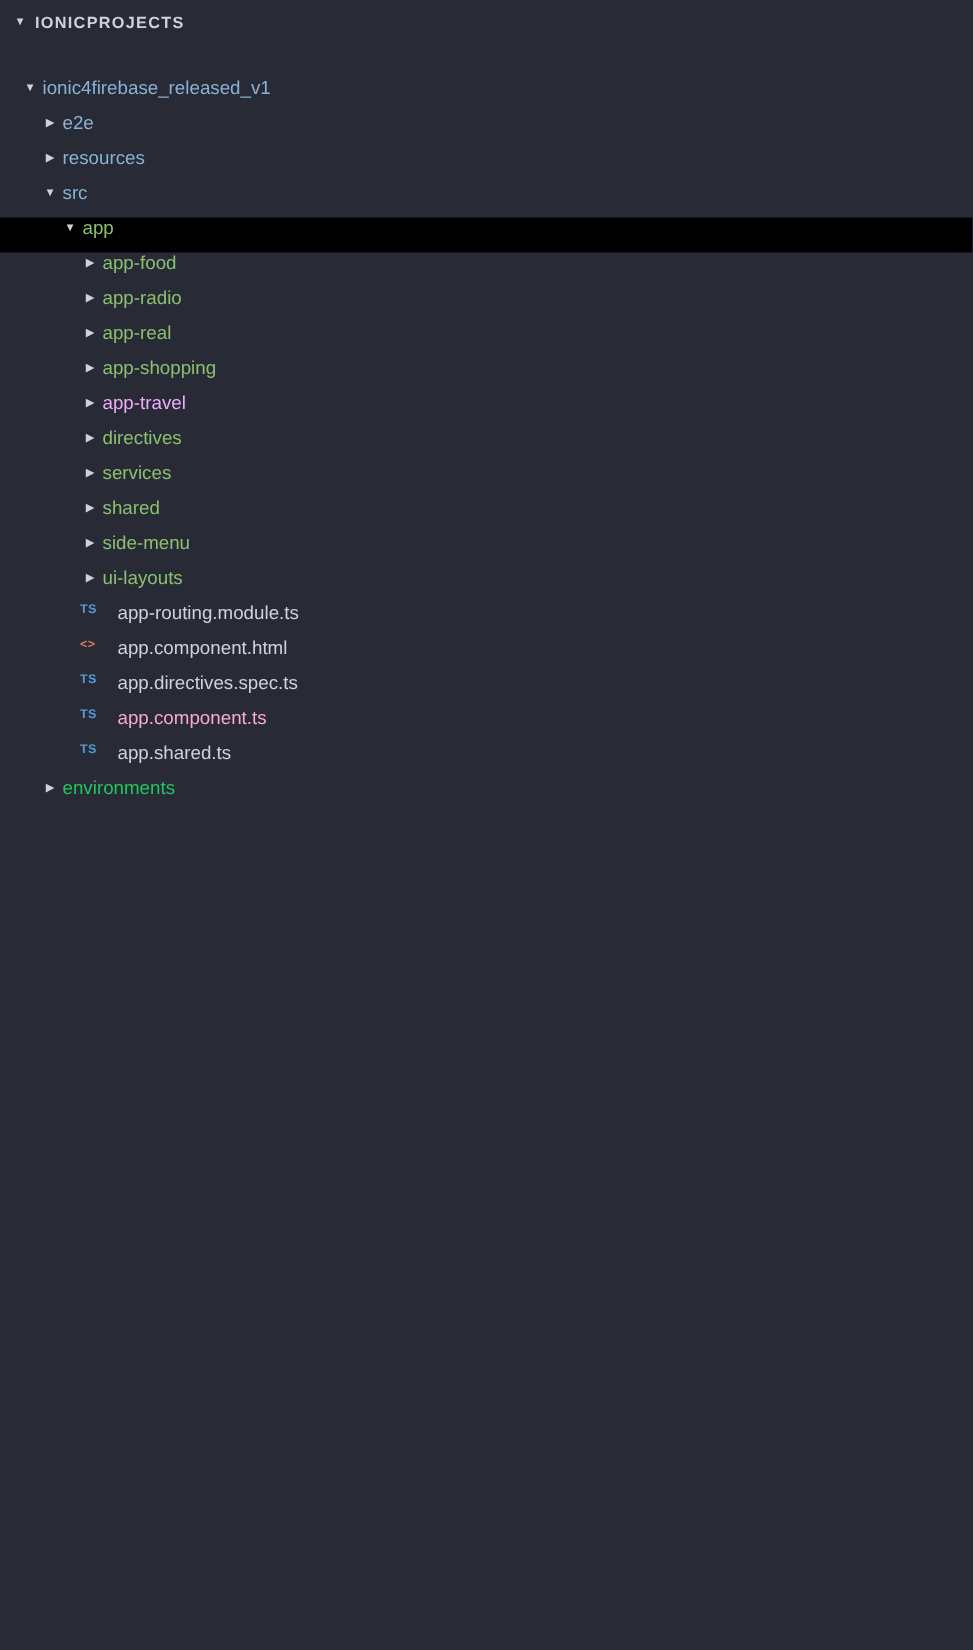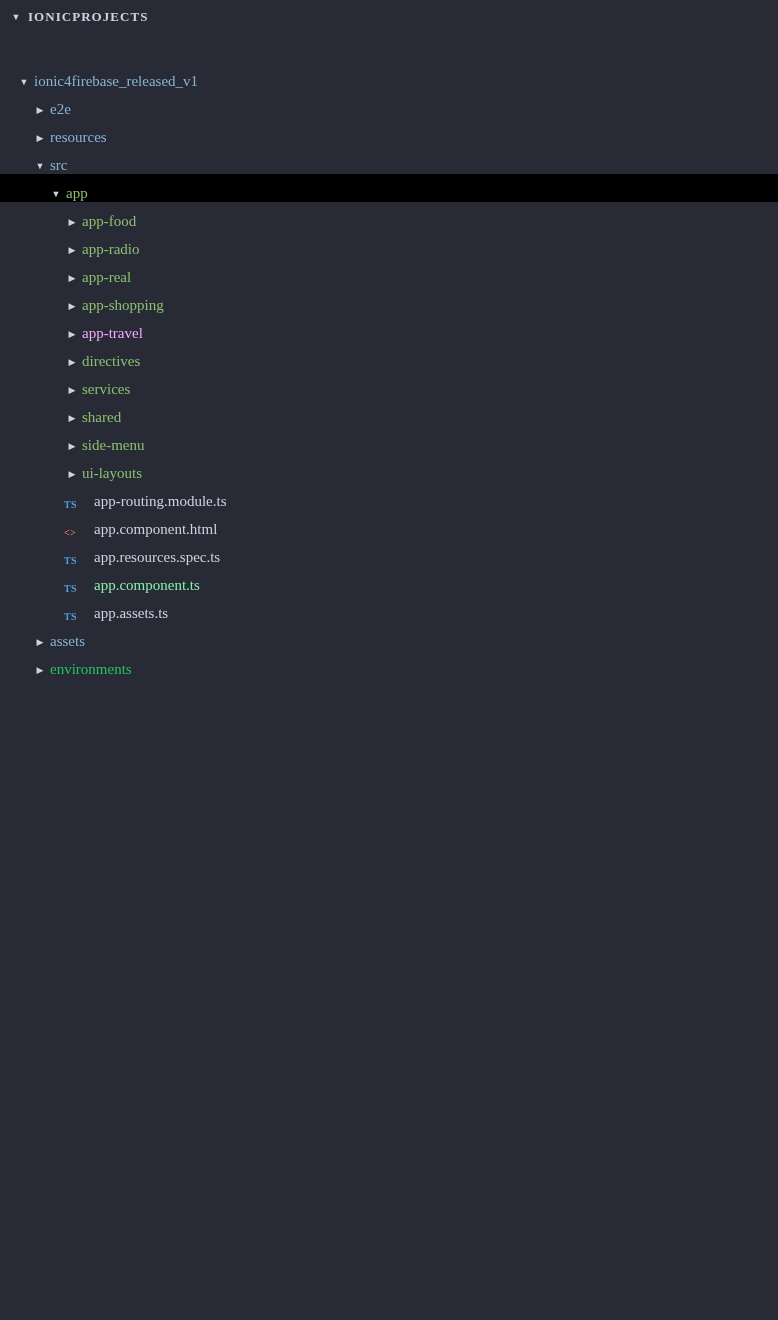--- a/index.html
+++ b/index.html
@@ -14,26 +14,25 @@
       background-color: #282a36;
       font-family: 'Segoe UI', 'SF Pro Display', -apple-system, BlinkMacSystemFont, sans-serif;
       font-size: 15px;
       color: #cdd3de;
       overflow-x: hidden;
     }
 
     .tree-container {
       padding: 0;
       user-select: none;
-      font-family: Liberation Serif, serif;
     }
 
     .tree-item {
       display: flex;
-      align-items: flex-end;
+      align-items: flex-start;
       height: 28px;
       cursor: pointer;
       white-space: nowrap;
     }
 
     .tree-item.selected {
       background-color: #000000;
     }
 
     .tree-item .indent {
@@ -227,40 +226,35 @@
       <span class="badge-area">
         <span class="badge-html">&lt;&gt;</span>
       </span>
       <span class="item-label" style="color:#cdd3de;">app.component.html</span>
     </div>
       <div class="tree-item">
       <span class="indent" style="width:64px;"></span>
       <span class="badge-area">
         <span class="badge-ts">TS</span>
       </span>
-      <span class="item-label" style="color:#cdd3de;">app.resources.spec.ts</span>
-    </div>
-      <div class="tree-item">
-      <span class="indent" style="width:64px;"></span>
-      <span class="badge-area">
-        <span class="badge-ts">TS</span>
-      </span>
-      <span class="item-label" style="color:#86efac;">app.component.ts</span>
-    </div>
-      <div class="tree-item">
-      <span class="indent" style="width:64px;"></span>
-      <span class="badge-area">
-        <span class="badge-ts">TS</span>
-      </span>
-      <span class="item-label" style="color:#cdd3de;">app.assets.ts</span>
-    </div>
-      <div class="tree-item">
-      <span class="indent" style="width:32px;"></span>
-      <span class="arrow closed"></span>
-      <span class="item-label" style="color:#89b3d4">assets</span>
+      <span class="item-label" style="color:#cdd3de;">app.directives.spec.ts</span>
+    </div>
+      <div class="tree-item">
+      <span class="indent" style="width:64px;"></span>
+      <span class="badge-area">
+        <span class="badge-ts">TS</span>
+      </span>
+      <span class="item-label" style="color:#f9a8d4;">app.component.ts</span>
+    </div>
+      <div class="tree-item">
+      <span class="indent" style="width:64px;"></span>
+      <span class="badge-area">
+        <span class="badge-ts">TS</span>
+      </span>
+      <span class="item-label" style="color:#cdd3de;">app.shared.ts</span>
     </div>
       <div class="tree-item">
       <span class="indent" style="width:32px;"></span>
       <span class="arrow closed"></span>
       <span class="item-label" style="color:#22c55e">environments</span>
     </div>
     </div>
 </div>
 
 </body></html>

